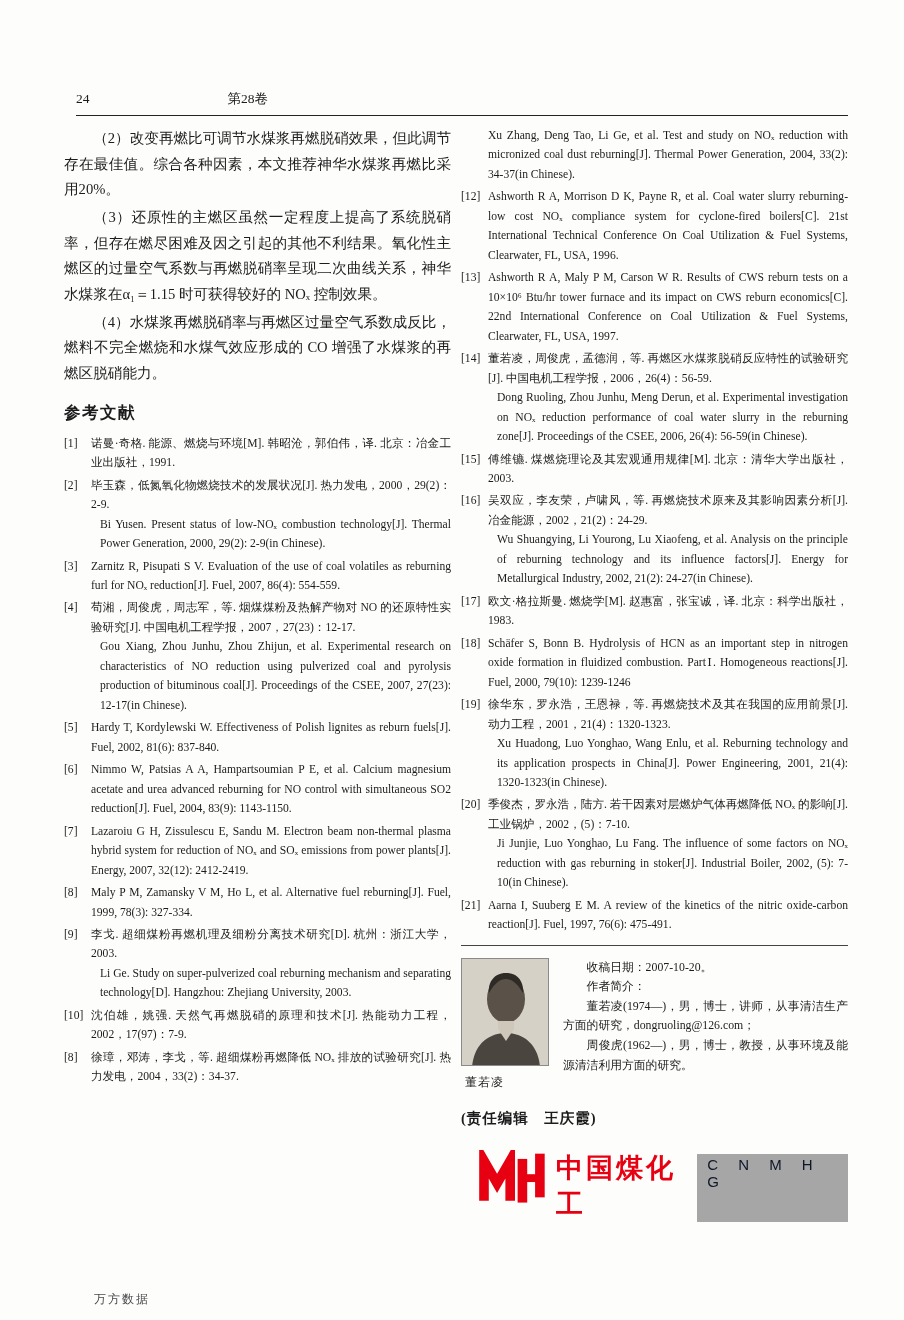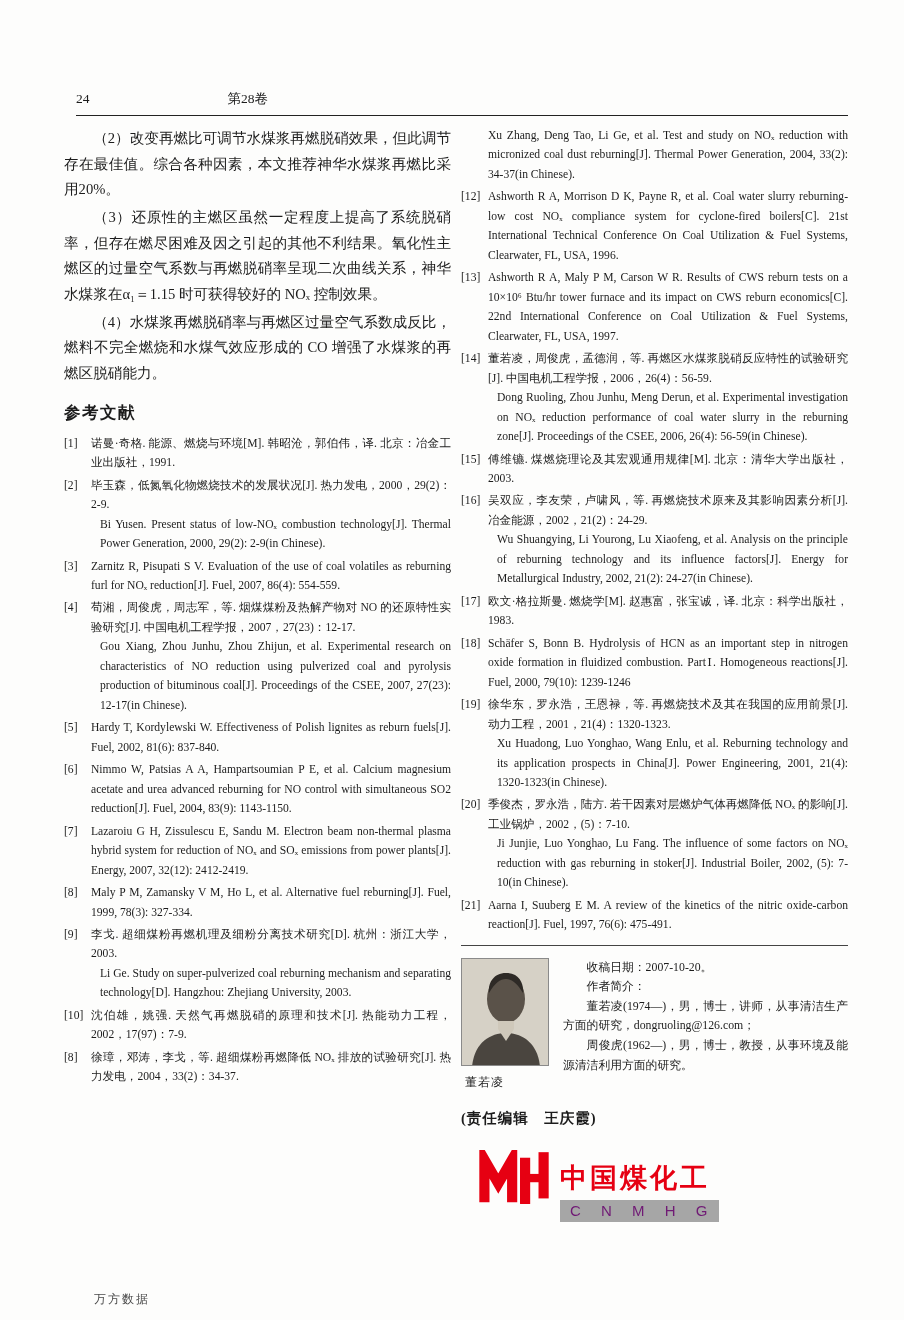--- a/index.html
+++ b/index.html
@@ -46,27 +46,27 @@
   }
   .photo-caption { margin-top:8px; font-size:12px; padding-left:4px; letter-spacing:1px; }
   .bio { flex:1; line-height:1.66; }
   .bio p { text-indent:2em; text-align:justify; }
   .editor-note {
     font-size:14.5px; font-weight:bold; 
     padding-right:46px; margin-top:18px; letter-spacing:1px;
   }
   
   .logo-row { margin-top:22px; margin-left:16px; display:flex; align-items:flex-start; gap:9px; }
-  .logo-texts { display:flex; flex-direction:column;margin-top:10px; }
+  .logo-texts { display:flex; flex-direction:row; }
   .logo-text-cn {
     color:#e60012; font-size:27px; font-weight:bold;
     font-family:"Liberation Sans","DejaVu Sans",sans-serif; letter-spacing:3px;
   }
   .logo-text-en {
-    margin-top:4px; background:#a6a6a6; color:#701a75;
+    margin-top:4px; background:#a6a6a6; color:#0f172a;
     font-family:"Liberation Sans","DejaVu Sans",sans-serif;
     font-size:15px; letter-spacing:8px; padding:2px 4px 3px 10px;
     align-self:stretch;
   }
   .watermark {
     position:absolute; left:94px; bottom:12px;
     font-size:12px; color:#4a4a4a; letter-spacing:2px;
   }
 </style>
 </head>

